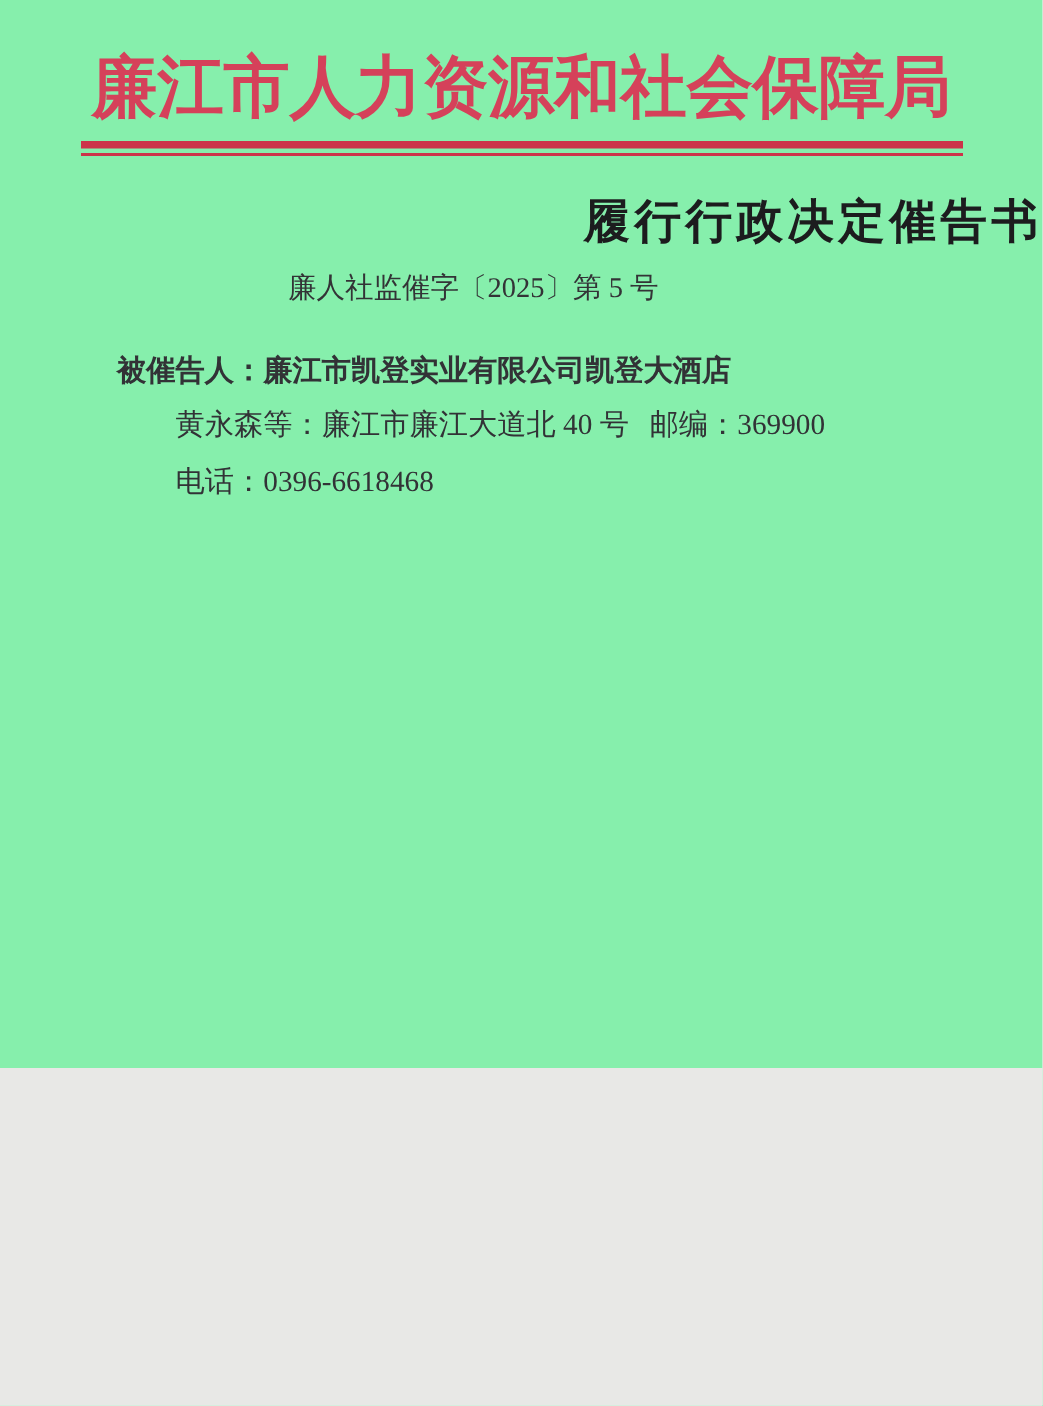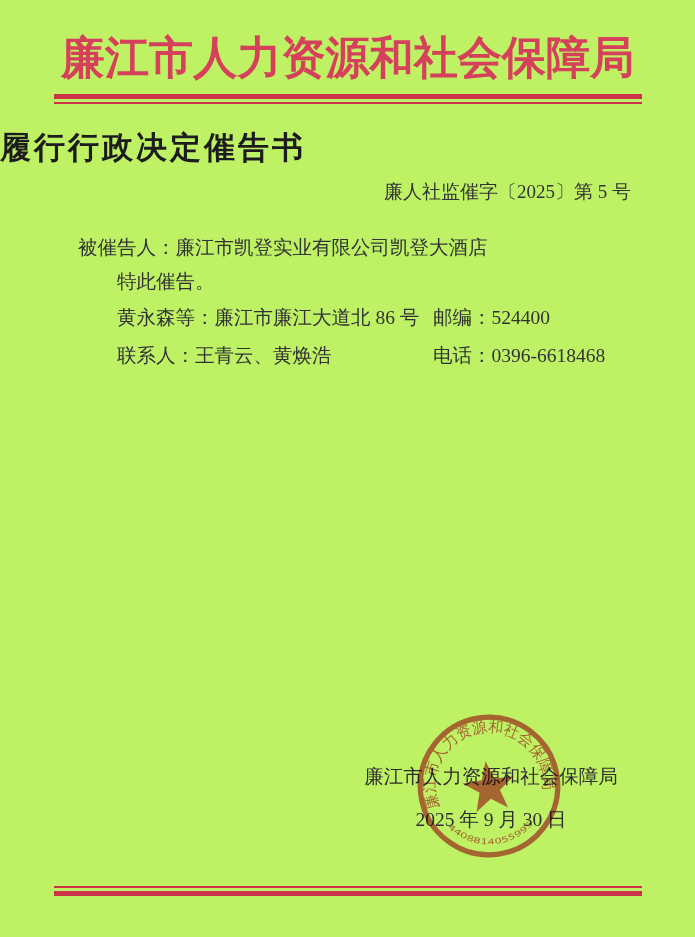--- a/index.html
+++ b/index.html
@@ -1,21 +1,21 @@
 <!DOCTYPE html>
 <html><head>
 <meta charset="utf-8">
 <style>
   html, body { margin: 0; padding: 0; background: #e8e8e6; }
   .page {
     position: relative;
     width: 695px;
-    height: 937px;
+    height: 712px;
     margin: 0 auto;
-    background: #bef264;
+    background: #86efac;
     overflow: hidden;
     font-family: "Liberation Serif", "DejaVu Serif", serif;
     color: #2e2e30;
   }
   
   .org-name {
     margin: 0;
     padding-top: 26px;
     text-align: center;
     font-size: 45px;
@@ -39,41 +39,41 @@
     top: 886px;
     width: 588px;
     height: 3px;
     border-top: 2px solid #cc3449;
     border-bottom: 5px solid #cc3449;
   }
   
   .doc-title {
     margin: 0;
     margin-top: 23px;
-    text-align: left;
+    text-align: right;
     font-size: 31px;
     font-weight: bold;
     letter-spacing: 3px;
     color: #1c1c1e;
   }
   .doc-number {
     margin: 10px 64px 0 0;
-    text-align: right;
+    text-align: center;
     font-size: 19px;
     color: #333336;
   }
   
   .body-text {
     margin: 26px 62px 0 78px;
     font-size: 19.5px;
     line-height: 34px;
     text-align: justify;
     color: #323236;
   }
-  .body-text p { margin: 0; }
+  .body-text p { margin: 0; font-weight: bold; }
   .para { text-indent: 2em; }
   .contact-row {
     display: flex;
     margin-left: 39px;
     line-height: 38px;
     white-space: nowrap;
   }
   .contact-col1 { width: 316px; flex: 0 0 auto; }
   
   .signature {
@@ -110,29 +110,27 @@
   <div class="rule rule-top"></div>
 
   <h2 class="doc-title">履行行政决定催告书</h2>
   <div class="doc-number">廉人社监催字〔2025〕第 5 号</div>
 
   <div class="body-text">
     <p><span>被催告人：</span><span>廉江市凯登实业有限公司凯登大酒店</span></p>
 
 
 
-    <p class="para">特此催告。</p>
 
     <div class="contact-row">
-      <span class="contact-col1"><span>黄永森等：</span><span>廉江市廉江大道北 86 号</span></span>
-      <span><span>邮编：</span><span>524400</span></span>
+      <span class="contact-col1"><span>黄永森等：</span><span>廉江市廉江大道北 40 号</span></span>
+      <span><span>邮编：</span><span>369900</span></span>
     </div>
 
     <div class="contact-row">
-      <span class="contact-col1"><span>联系人：</span><span>王青云、黄焕浩</span></span>
       <span><span>电话：</span><span>0396-6618468</span></span>
     </div>
   </div>
 
   <div class="signature">
     <p class="sig-org">廉江市人力资源和社会保障局</p>
     <p class="sig-date">2025 年 9 月 30 日</p>
   </div>
 
   <div class="seal">

